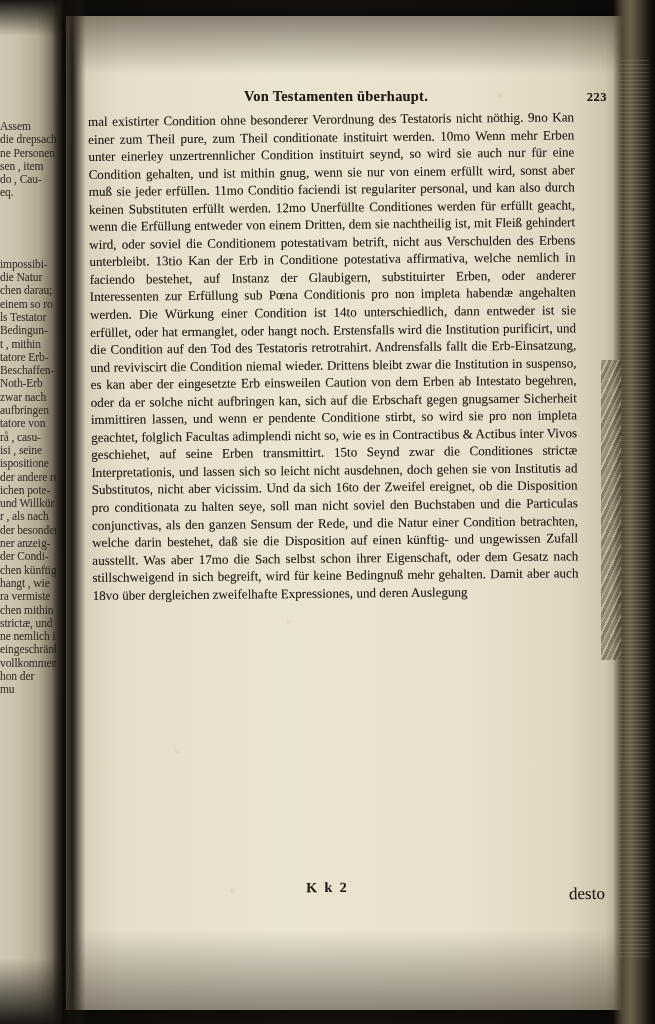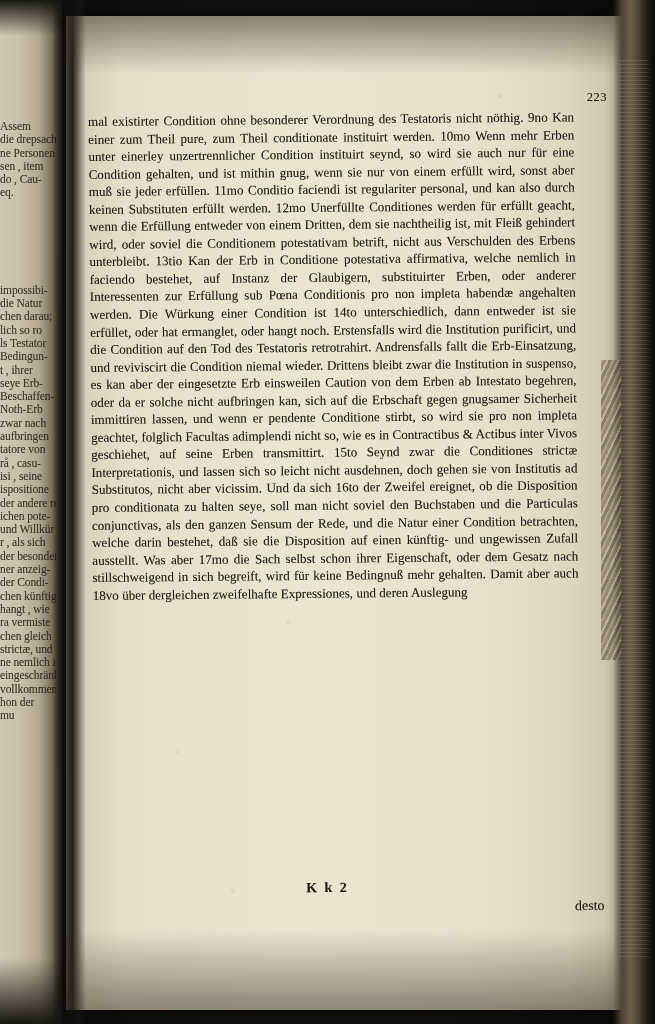--- a/index.html
+++ b/index.html
@@ -142,21 +142,21 @@
     font-size: 14.5px;
     font-weight: 700;
     letter-spacing: .2px;
     transform: scaleY(1.02);
   }
   .folio {
     position: absolute;
     right: 48px; top: 90px;
     font-family: "Liberation Serif", serif;
     font-size: 12.5px;
-    font-weight: 400;
+    font-weight: 700;
     color: #241d15;
     letter-spacing: .5px;
   }
 
   .body-col {
     position: absolute;
     left: 88px; top: 113px;
     width: 486px;
     color: #1f1a13;
     font-family: "Liberation Serif", serif;
@@ -165,23 +165,23 @@
     text-align: justify;
     text-justify: inter-word;
     hyphens: manual;
     transform: rotate(-0.55deg);
     transform-origin: left top;
   }
   .body-col p { margin: 0; text-indent: 0; }
 
   .catchword {
     position: absolute;
-    right: 50px; bottom: 110px;
-    font-family: "Liberation Serif", serif;
-    font-size: 14px;
+    right: 50px; bottom: 120px;
+    font-family: "Liberation Serif", serif;
+    font-size: 17px;
     color: #241d15;
     transform: rotate(-0.55deg);
   }
   .signature {
     position: absolute;
     left: 0; right: 0; bottom: 128px;
     text-align: center;
     font-family: "Liberation Serif", serif;
     font-size: 14px;
     font-weight: 700;
@@ -207,63 +207,66 @@
 
   <div class="left-text">
     <div class="blk">
       <div>Assem</div>
       <div>die drepsache</div>
       <div>ne Personen im</div>
       <div>sen , item</div>
       <div>do , Cau-</div>
       <div>eq.</div>
     </div>
-    <div class="blk" style="margin-top:84px">
+    <div class="blk" style="margin-top:58px">
       <div>impossibi-</div>
       <div>die Natur</div>
       <div>chen darau;</div>
-      <div>lich so ro</div>
+      <div>einem so ro</div>
       <div>ls Testator</div>
       <div>Bedingun-</div>
-      <div>t , ihrer</div>
-      <div>seye Erb-</div>
+      <div>t , mithin</div>
+      <div>tatore Erb-</div>
       <div>Beschaffen-</div>
       <div>Noth-Erb</div>
       <div>zwar nach</div>
       <div>aufbringen</div>
       <div>tatore von</div>
       <div>rå , casu-</div>
       <div>isi , seine</div>
       <div>ispositione</div>
       <div>der andere re-</div>
       <div>ichen pote-</div>
       <div>und Willkür</div>
-      <div>r , als sich</div>
+      <div>r , als nach</div>
       <div>der besondern</div>
       <div>ner anzeig-</div>
       <div>der Condi-</div>
       <div>chen künftig-</div>
       <div>hangt , wie</div>
       <div>ra vermiste</div>
-      <div>chen gleich</div>
+      <div>chen mithin</div>
       <div>strictæ, und</div>
       <div>ne nemlich in</div>
       <div>eingeschränkt</div>
       <div>vollkommen-</div>
       <div>hon der</div>
       <div>mu</div>
     </div>
   </div>
 
   <div class="right-page"></div>
   <div class="gutter"></div>
   <div class="page-top-shade"></div>
   <div class="page-bottom-shade"></div>
   <div class="speckle"></div>
 
+  <div class="running-head">
+    <span class="title">Von Testamenten überhaupt.</span>
+  </div>
   <div class="folio">223</div>
 
   <div class="body-col">
     <p>mal existirter Condition ohne besonderer Verordnung des Testatoris nicht nöthig. 9no Kan einer zum Theil pure, zum Theil conditionate instituirt werden. 10mo Wenn mehr Erben unter einerley unzertrennlicher Condition instituirt seynd, so wird sie auch nur für eine Condition gehalten, und ist mithin gnug, wenn sie nur von einem erfüllt wird, sonst aber muß sie jeder erfüllen. 11mo Conditio faciendi ist regulariter personal, und kan also durch keinen Substituten erfüllt werden. 12mo Unerfüllte Conditiones werden für erfüllt geacht, wenn die Erfüllung entweder von einem Dritten, dem sie nachtheilig ist, mit Fleiß gehindert wird, oder soviel die Conditionem potestativam betrift, nicht aus Verschulden des Erbens unterbleibt. 13tio Kan der Erb in Conditione potestativa affirmativa, welche nemlich in faciendo bestehet, auf Instanz der Glaubigern, substituirter Erben, oder anderer Interessenten zur Erfüllung sub Pœna Conditionis pro non impleta habendæ angehalten werden. Die Würkung einer Condition ist 14to unterschiedlich, dann entweder ist sie erfüllet, oder hat ermanglet, oder hangt noch. Erstensfalls wird die Institution purificirt, und die Condition auf den Tod des Testatoris retrotrahirt. Andrensfalls fallt die Erb-Einsatzung, und reviviscirt die Condition niemal wieder. Drittens bleibt zwar die Institution in suspenso, es kan aber der eingesetzte Erb einsweilen Caution von dem Erben ab Intestato begehren, oder da er solche nicht aufbringen kan, sich auf die Erbschaft gegen gnugsamer Sicherheit immittiren lassen, und wenn er pendente Conditione stirbt, so wird sie pro non impleta geachtet, folglich Facultas adimplendi nicht so, wie es in Contractibus &amp; Actibus inter Vivos geschiehet, auf seine Erben transmittirt. 15to Seynd zwar die Conditiones strictæ Interpretationis, und lassen sich so leicht nicht ausdehnen, doch gehen sie von Institutis ad Substitutos, nicht aber vicissim. Und da sich 16to der Zweifel ereignet, ob die Disposition pro conditionata zu halten seye, soll man nicht soviel den Buchstaben und die Particulas conjunctivas, als den ganzen Sensum der Rede, und die Natur einer Condition betrachten, welche darin bestehet, daß sie die Disposition auf einen künftig- und ungewissen Zufall ausstellt. Was aber 17mo die Sach selbst schon ihrer Eigenschaft, oder dem Gesatz nach stillschweigend in sich begreift, wird für keine Bedingnuß mehr gehalten. Damit aber auch 18vo über dergleichen zweifelhafte Expressiones, und deren Auslegung</p>
   </div>
 
   <div class="signature">K k 2</div>
   <div class="catchword">desto</div>
 
   <div class="fore-edge"></div>

